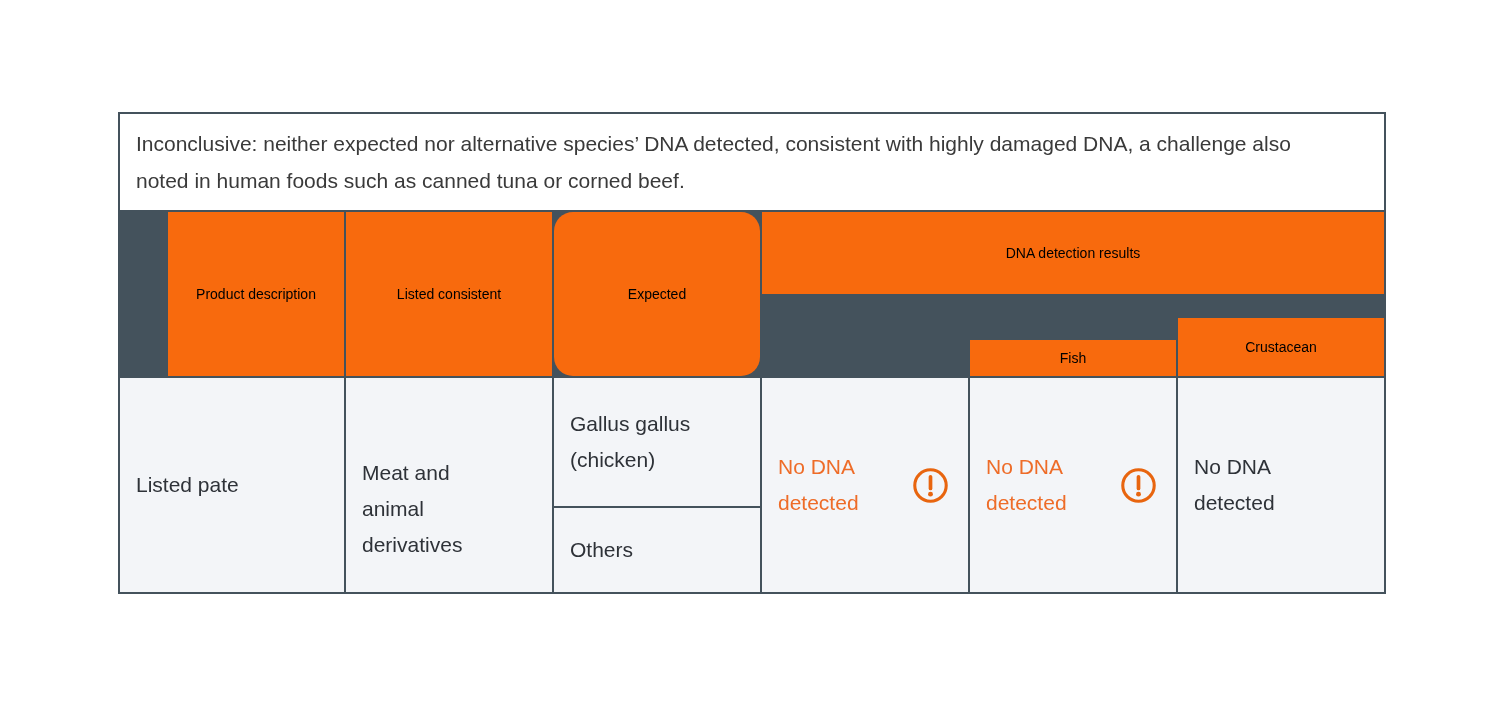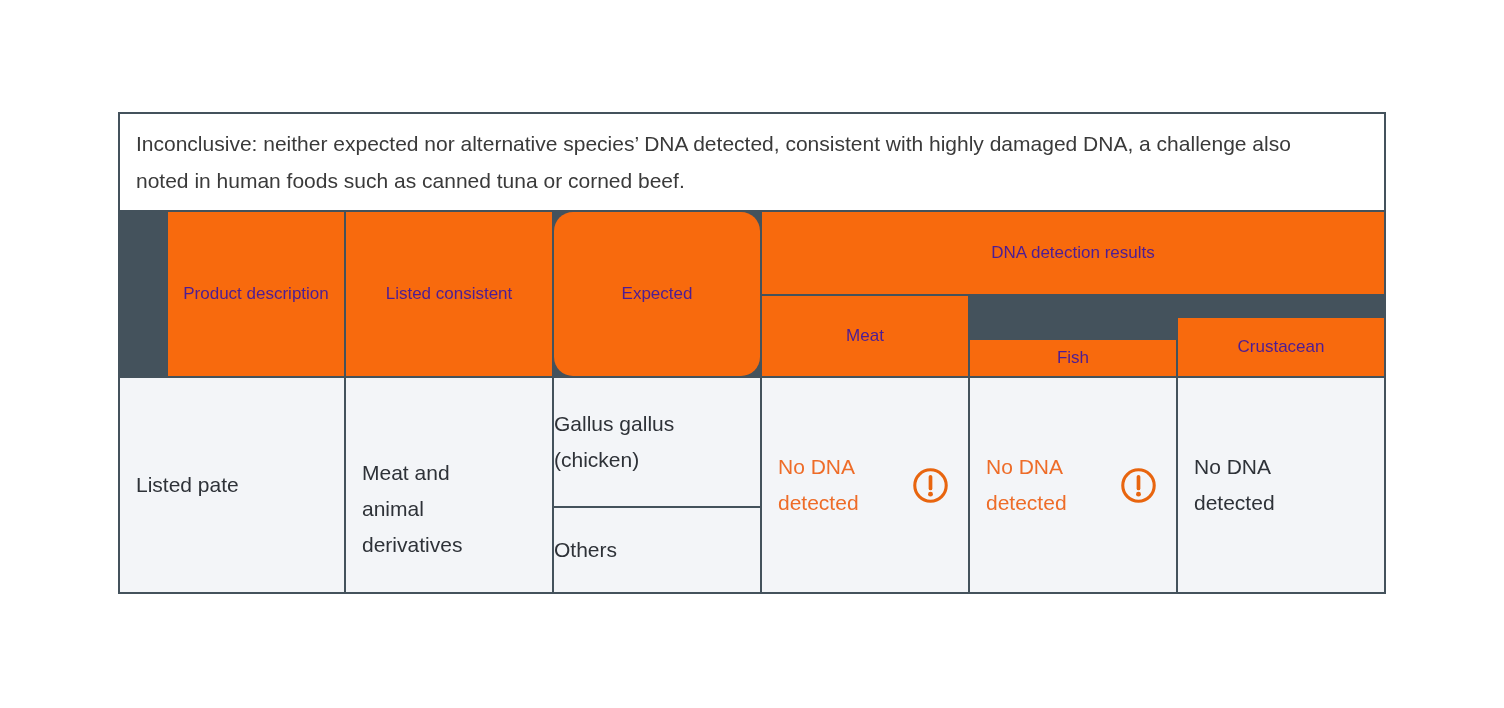--- a/index.html
+++ b/index.html
@@ -49,22 +49,22 @@
     background: #44525c;
   }
 
   
   .header-grid {
     flex: 0 0 164px;
     grid-template-rows: 82px 80px;
   }
   .hcell {
     background: #f86a0d;
-    color: #4c1d95;
-    font-size: 17px;
+    color: #000000;
+    font-size: 14px;
     line-height: 36px;
     display: flex;
     align-items: center;
     justify-content: center;
     text-align: right;
   }
   .hcell span { max-width: 160px; }
   .hcell.group span { max-width: none; }
   .h-product     { grid-column: 1; grid-row: 1 / 3; margin-left: 48px; }
   .h-ingredients { grid-column: 2; grid-row: 1 / 3; }
@@ -94,21 +94,21 @@
     padding: 0;
     flex-direction: column;
     align-items: stretch;
     gap: 2px;
     background: #44525c;
   }
   .subcell {
     background: #f3f5f8;
     display: flex;
     align-items: center;
-    padding-left: 0;
+    padding-left: 16px;
   }
   .subcell.top    { flex: 0 0 128px; }
   .subcell.bottom { flex: 1; }
 
   
   .result .txt { color: #ee6c28; }
   .result.plain .txt { color: #2e3238; }
   .warn-icon { margin-left: 22px; flex: 0 0 auto; }
 </style>
 </head>
@@ -125,23 +125,20 @@
       <span>Product description</span>
     </div>
     <div class="hcell h-ingredients">
       <span>Listed consistent</span>
     </div>
     <div class="hcell h-expected">
       <span>Expected</span>
     </div>
     <div class="hcell group h-group">
       <span>DNA detection results</span>
-    </div>
-    <div class="hcell h-meat">
-      <span>Meat</span>
     </div>
     <div class="hcell h-fish">
       <span>Fish</span>
     </div>
     <div class="hcell h-crustacean">
       <span>Crustacean</span>
     </div>
   </div>
 
   <div class="cols body-grid">

